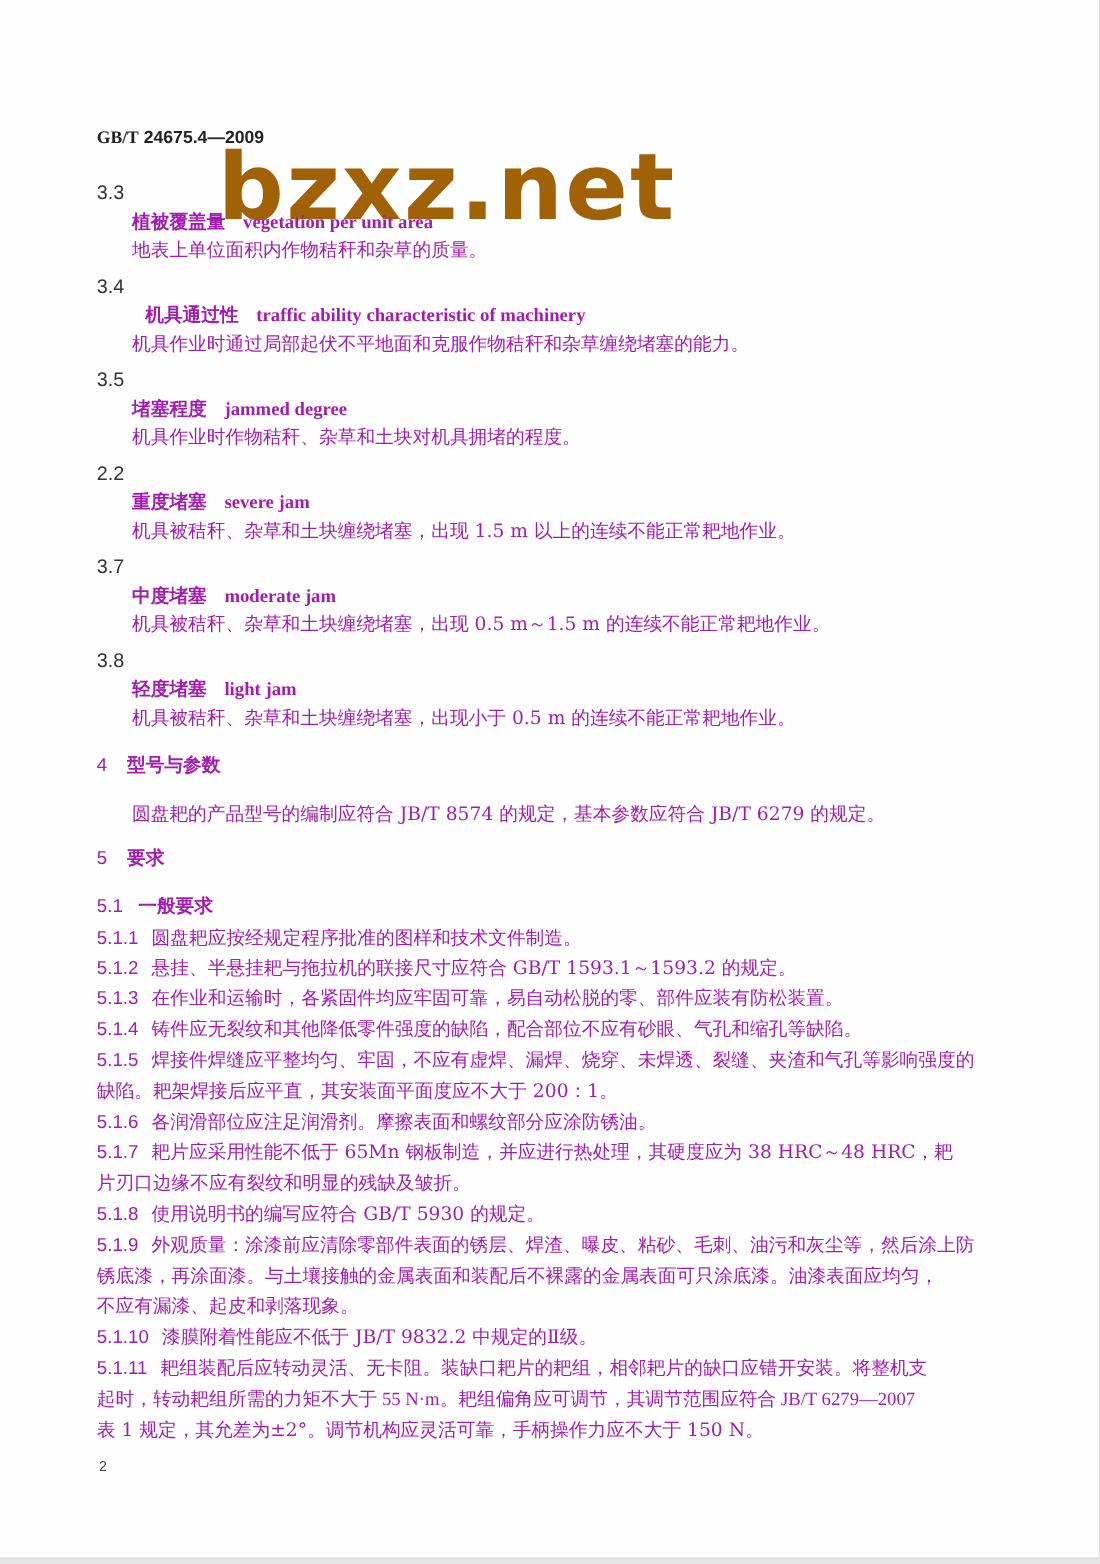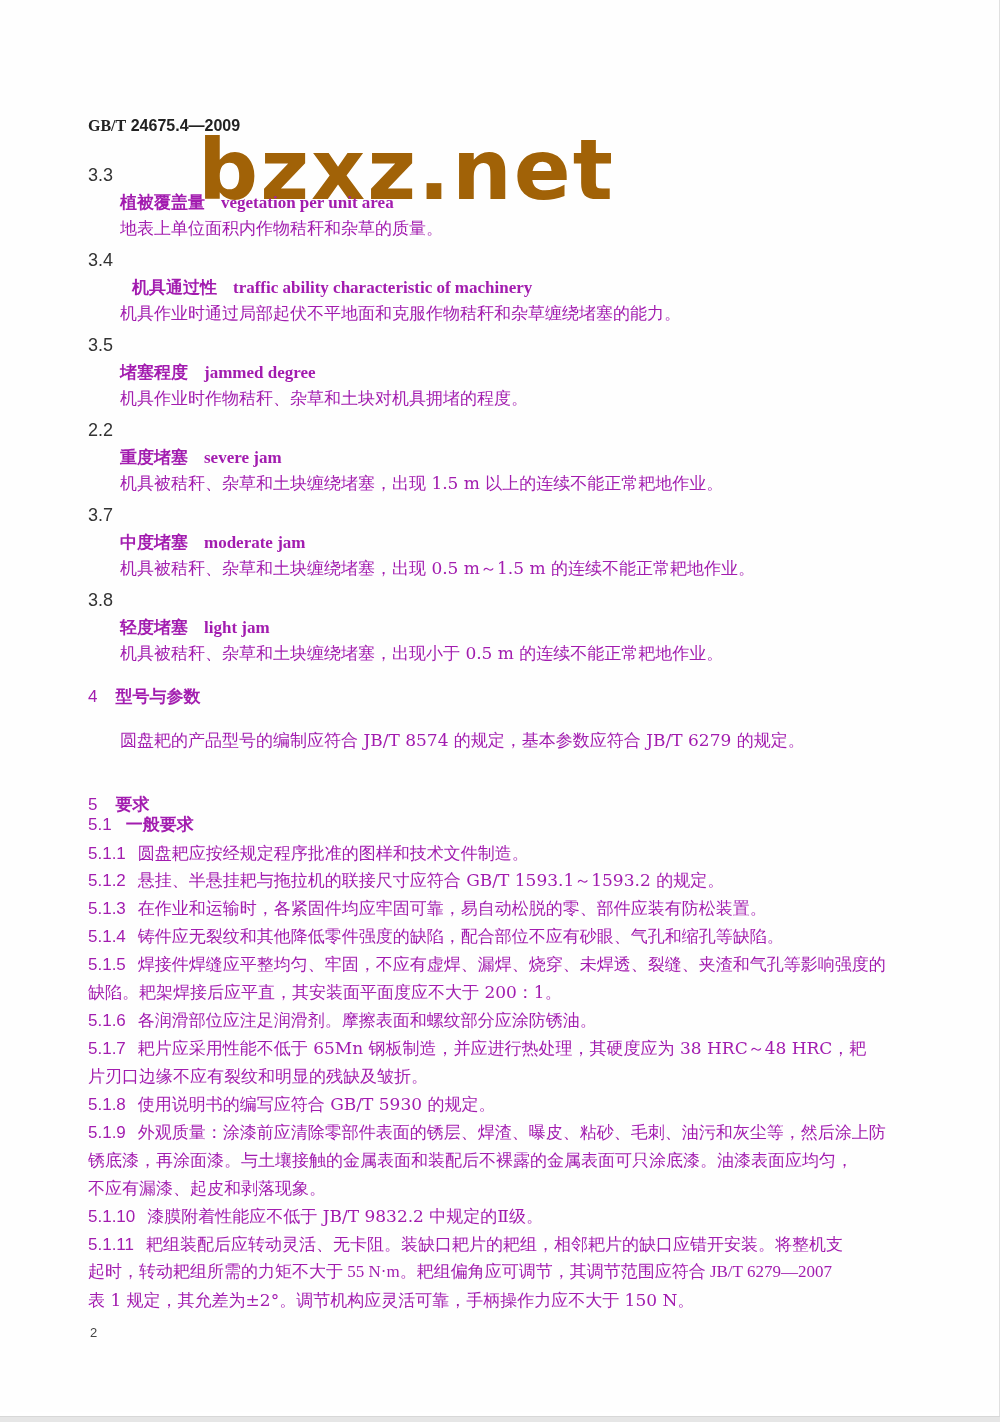--- a/index.html
+++ b/index.html
@@ -162,21 +162,21 @@
   <div class="line term" style="left:120px;top:617px;">
     <span>轻度堵塞</span><span class="en">light jam</span>
   </div>
   <div class="line" style="left:120px;top:643px;">机具被秸秆、杂草和土块缠绕堵塞，出现小于 0.5 m 的连续不能正常耙地作业。</div>
 
   <div class="line section-title" style="left:88px;top:686px;">
     <span class="sec-num">4</span><span>型号与参数</span>
   </div>
   <div class="line" style="left:120px;top:730px;">圆盘耙的产品型号的编制应符合 JB/T 8574 的规定，基本参数应符合 JB/T 6279 的规定。</div>
 
-  <div class="line section-title" style="left:88px;top:770px;margin-top:24px;">
+  <div class="line section-title" style="left:88px;top:770px;">
     <span class="sec-num">5</span><span>要求</span>
   </div>
   <div class="line section-title" style="left:88px;top:814px;">
     <span class="sec-num" style="margin-right:14px;">5.1</span><span>一般要求</span>
   </div>
 
   <div class="line" style="left:88px;top:843px;">
     <span class="clause-num">5.1.1</span><span>圆盘耙应按经规定程序批准的图样和技术文件制造。</span>
   </div>
 

